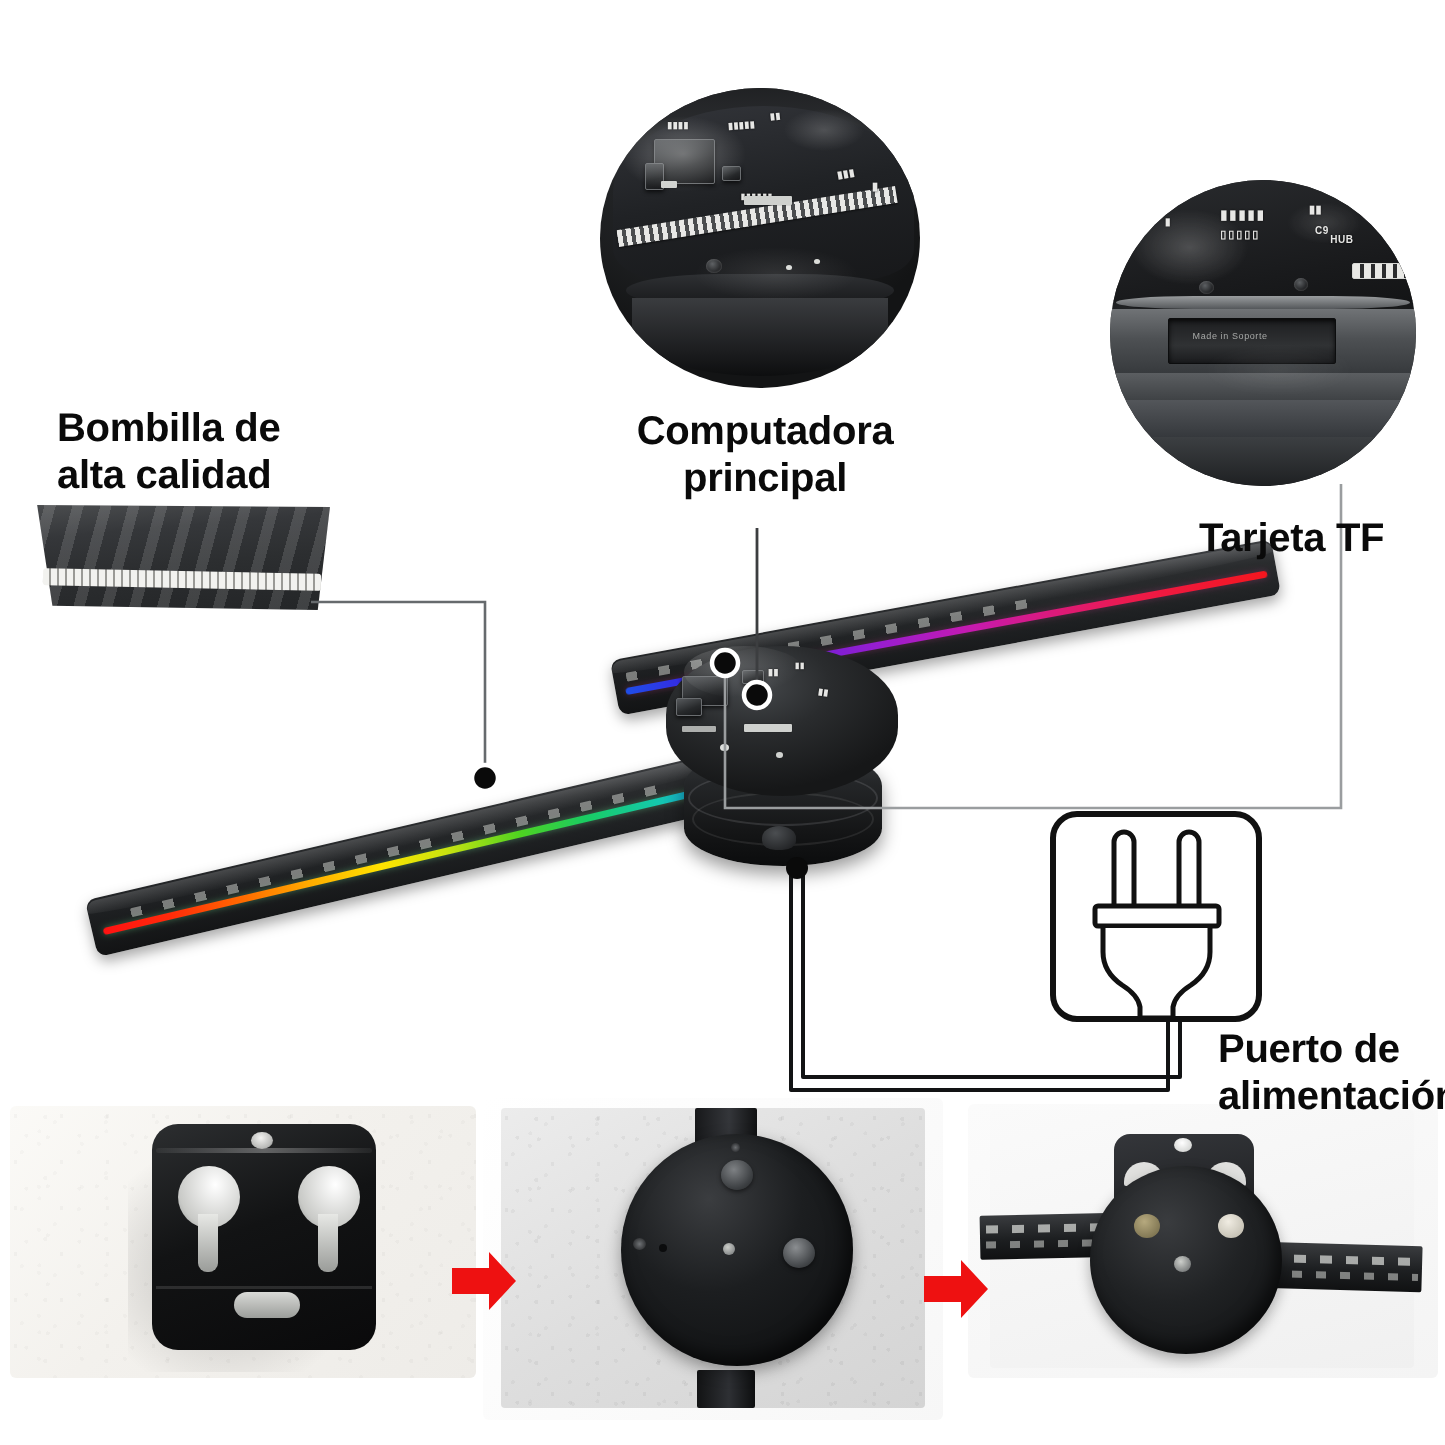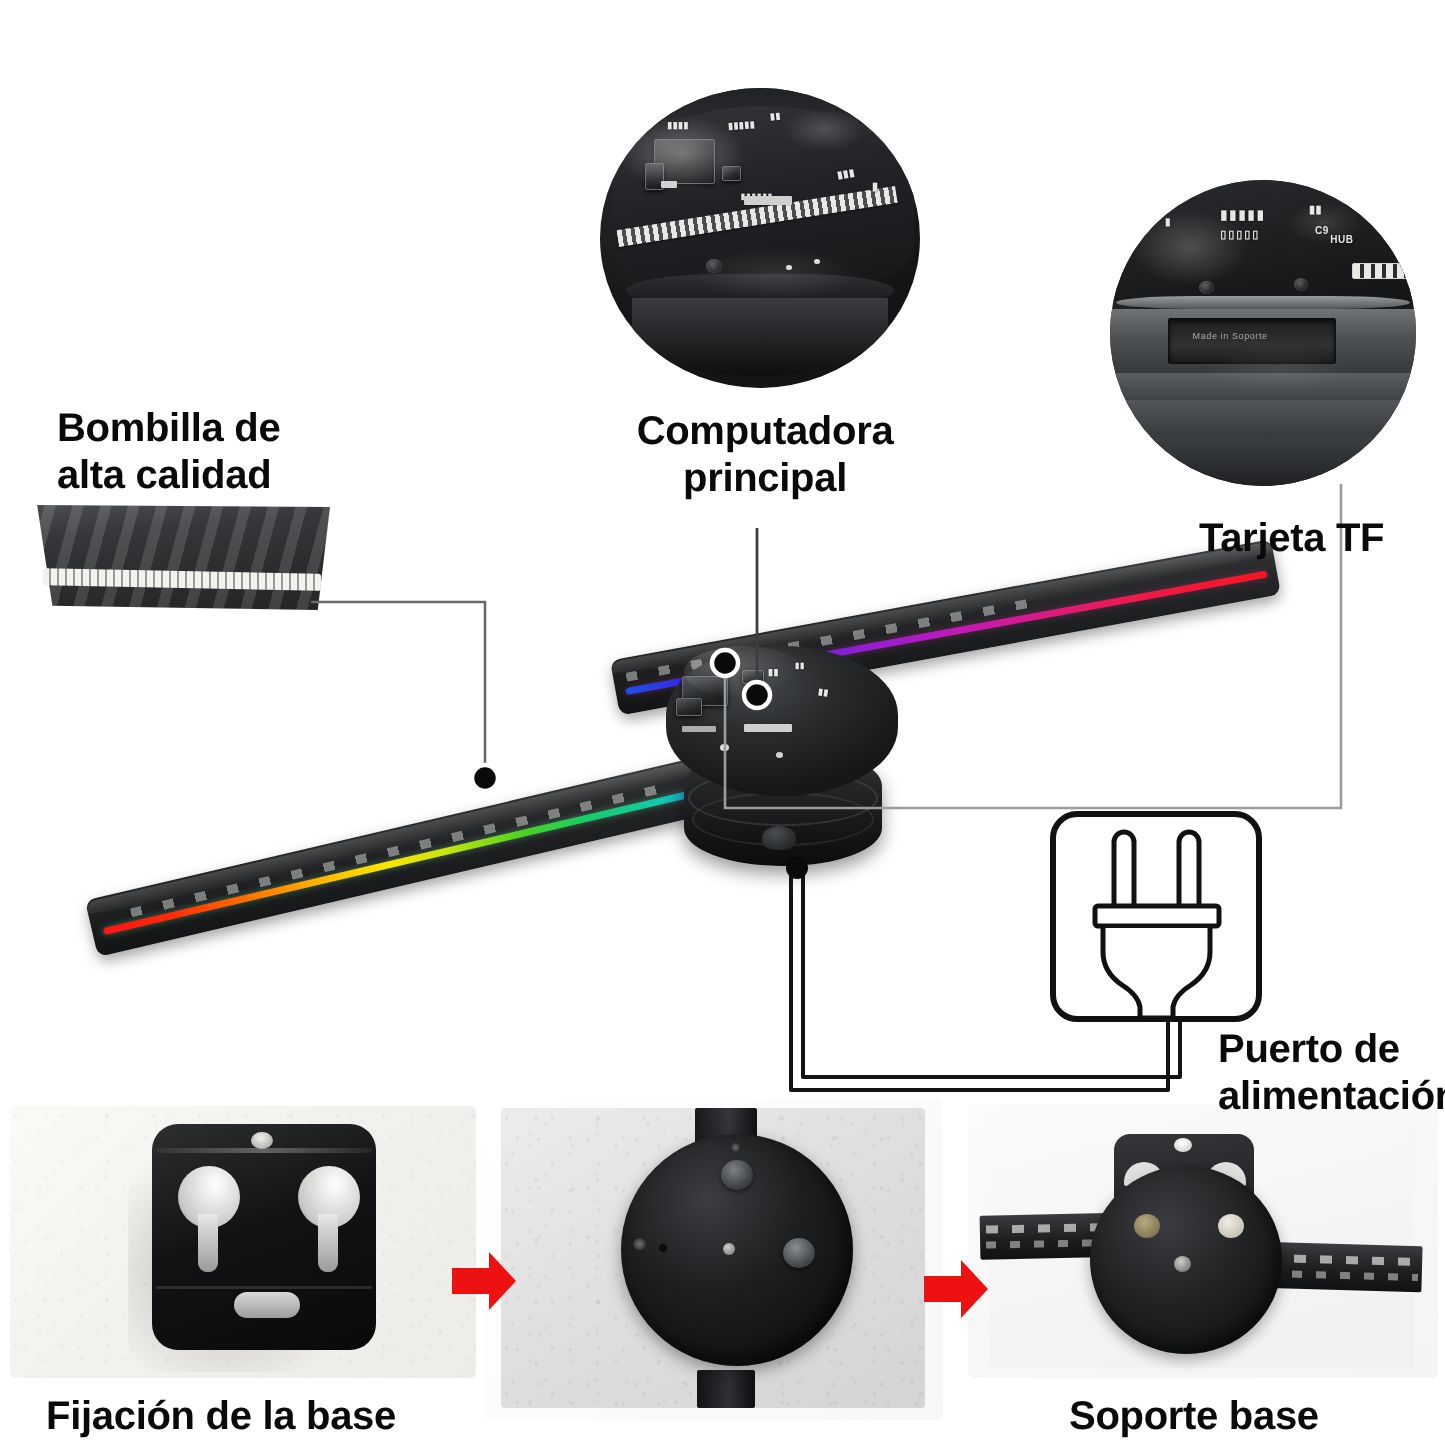--- a/index.html
+++ b/index.html
@@ -513,19 +513,17 @@
 alta calidad</div>
 
     <div class="label" style="left:1199px; top:515px; font-size:40px;">Tarjeta TF</div>
 
     <div class="label" style="left:620px; top:408px; font-size:40px; text-align:center; width:290px;">Computadora
 principal</div>
 
     <div class="label" style="left:1218px; top:1026px; font-size:40px;">Puerto de
 alimentación</div>
 
-    <div class="label" style="left:46px; top:1393px; font-size:40px;">Fijación de la base</div>
-
-    <div class="label" style="left:1069px; top:1393px; font-size:40px;">Soporte base</div>
+
 
   </div>
 
 </div>
 
 </body></html>

